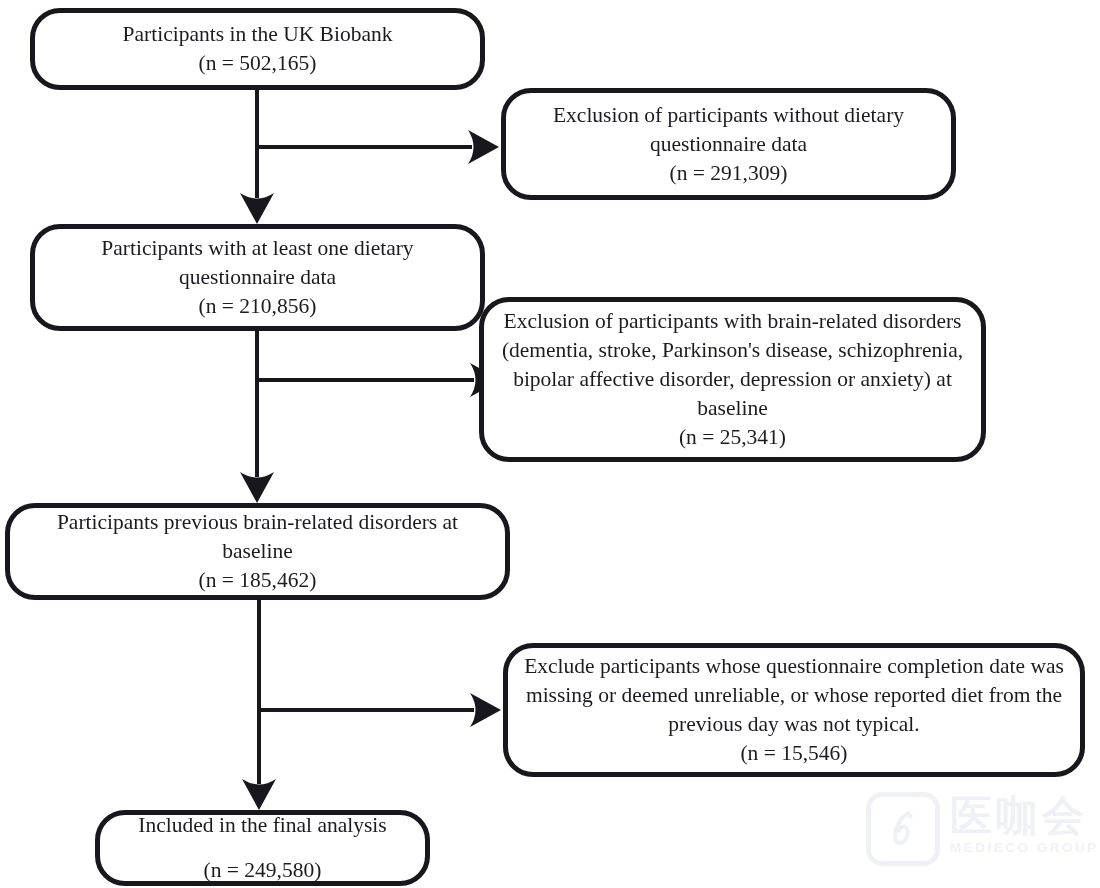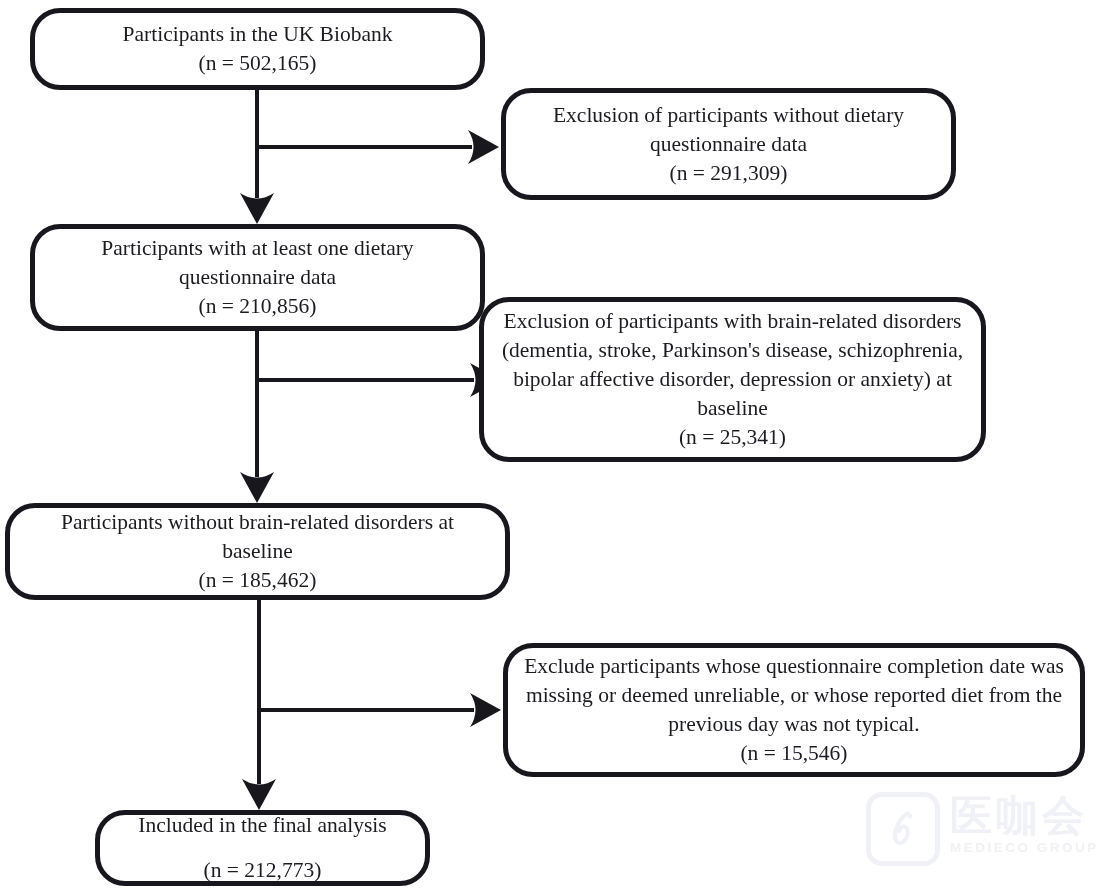--- a/index.html
+++ b/index.html
@@ -105,32 +105,32 @@
     <span class="lbl">Participants with at least one dietary questionnaire data</span>
     <span class="nval">(n = 210,856)</span>
   </div>
 
   <div class="flowbox" id="box-3">
     <span class="lbl">Exclusion of participants with brain-related disorders (dementia, stroke, Parkinson's disease, schizophrenia, bipolar affective disorder, depression or anxiety) at baseline</span>
     <span class="nval">(n = 25,341)</span>
   </div>
 
   <div class="flowbox" id="box-4">
-    <span class="lbl">Participants without brain-related disorders at baseline</span>
+    <span class="lbl">Participants previous brain-related disorders at baseline</span>
     <span class="nval">(n = 185,462)</span>
   </div>
 
   <div class="flowbox" id="box-5">
     <span class="lbl">Exclude participants whose questionnaire completion date was missing or deemed unreliable, or whose reported diet from the previous day was not typical.</span>
     <span class="nval">(n = 15,546)</span>
   </div>
 
   <div class="flowbox" id="box-6">
     <span class="lbl">Included in the final analysis</span>
-    <span class="nval">(n = 212,773)</span>
+    <span class="nval">(n = 249,580)</span>
   </div>
 
   <div id="watermark">
     <div id="wm-icon">
       <svg width="44" height="44" viewBox="0 0 44 44" aria-hidden="true">
         <path d="M27 6 C20 10, 14 20, 14 29 C14 35, 18 38, 22 35 C26 32, 28 26, 26 22 C24 18, 19 19, 18 24" fill="none" stroke="#f0f1f6" stroke-width="4" stroke-linecap="round"></path>
         <circle cx="29" cy="9" r="2.6" fill="#f0f1f6"></circle>
       </svg>
     </div>
     <div id="wm-textcol">

